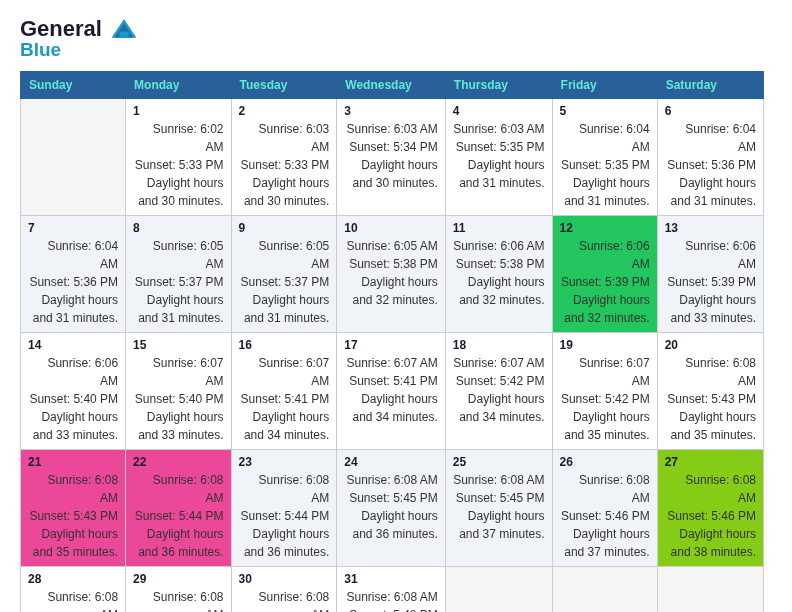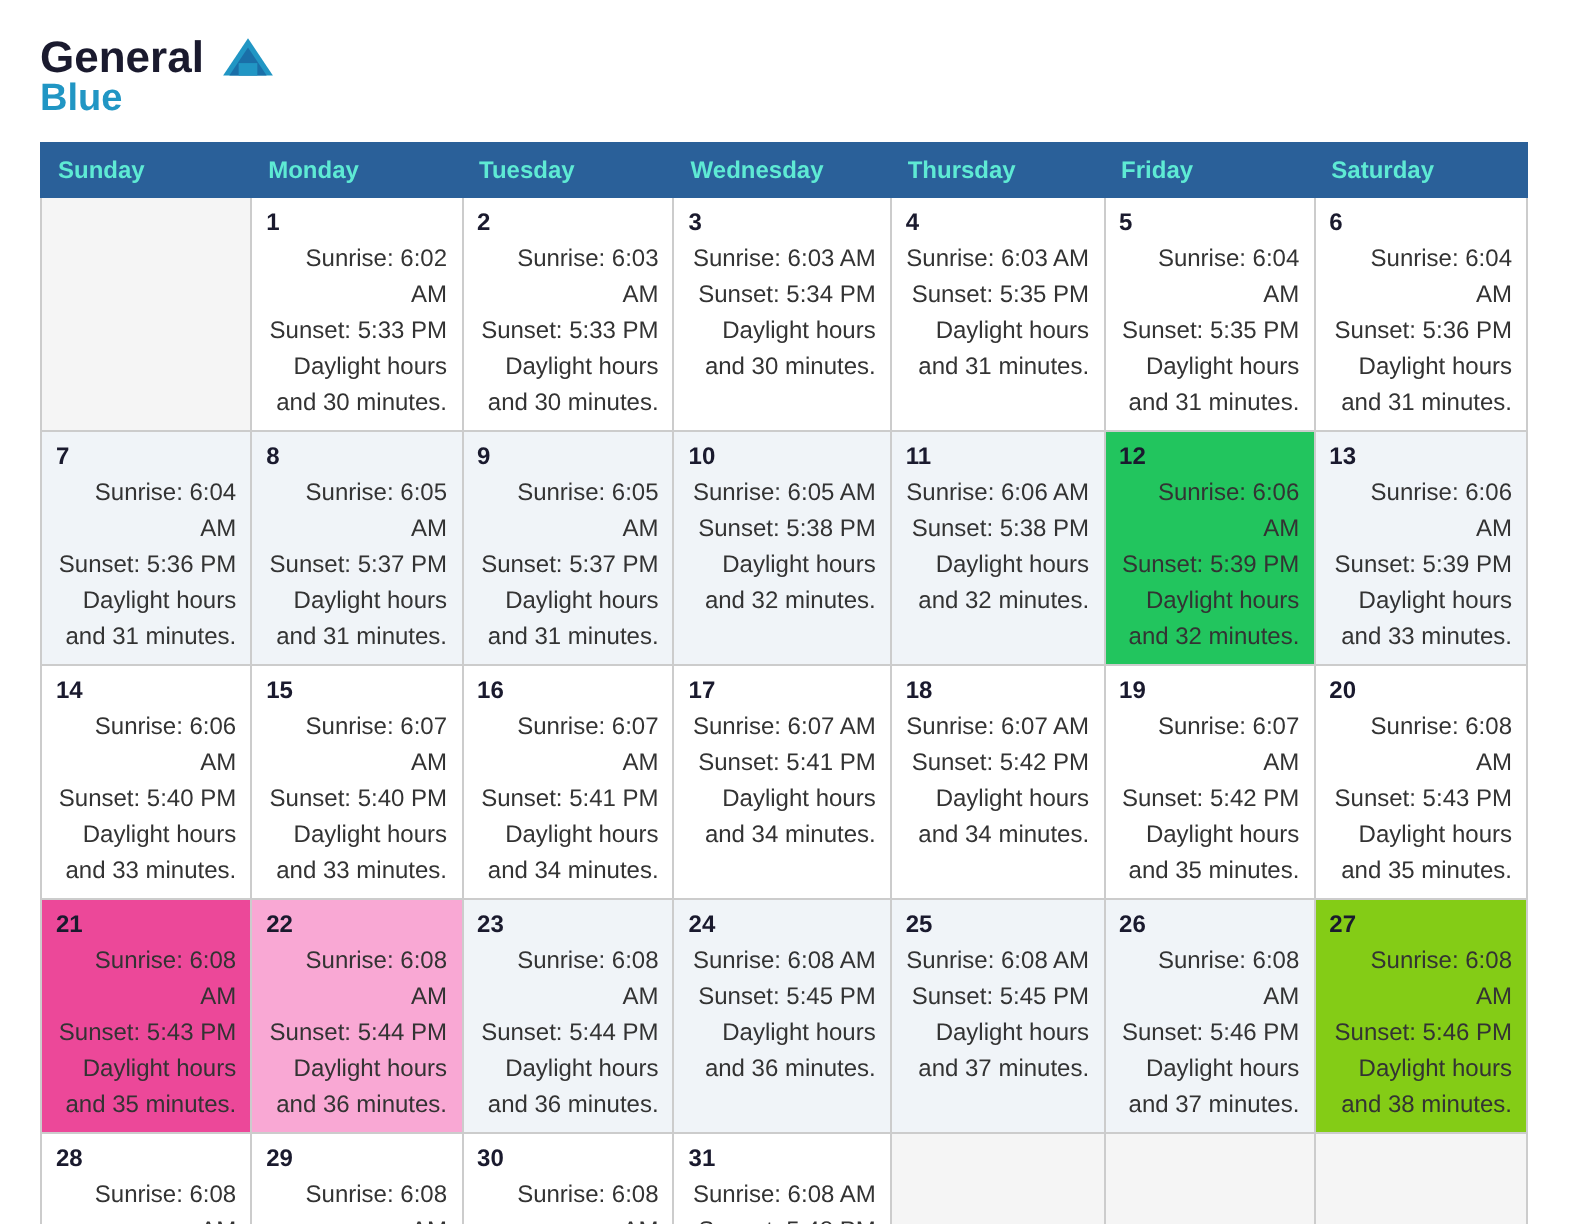--- a/index.html
+++ b/index.html
@@ -210,21 +210,21 @@
           <td>
             <span class="day-number">20</span>
             <div class="day-info">Sunrise: 6:08 AM<br>Sunset: 5:43 PM<br>Daylight hours<br>and 35 minutes.</div>
           </td>
         </tr>
         <tr>
           <td style="background: #ec4899;">
             <span class="day-number">21</span>
             <div class="day-info">Sunrise: 6:08 AM<br>Sunset: 5:43 PM<br>Daylight hours<br>and 35 minutes.</div>
           </td>
-          <td style="background: #f9a8d4; margin-left: 32px;">
+          <td style="background: #ec4899; margin-left: 32px;">
             <span class="day-number">22</span>
             <div class="day-info">Sunrise: 6:08 AM<br>Sunset: 5:44 PM<br>Daylight hours<br>and 36 minutes.</div>
           </td>
           <td style="background: rgb(240, 244, 248);">
             <span class="day-number">23</span>
             <div class="day-info">Sunrise: 6:08 AM<br>Sunset: 5:44 PM<br>Daylight hours<br>and 36 minutes.</div>
           </td>
           <td style="background: rgb(240, 244, 248);">
             <span class="day-number">24</span>
             <div class="day-info">Sunrise: 6:08 AM<br>Sunset: 5:45 PM<br>Daylight hours<br>and 36 minutes.</div>

